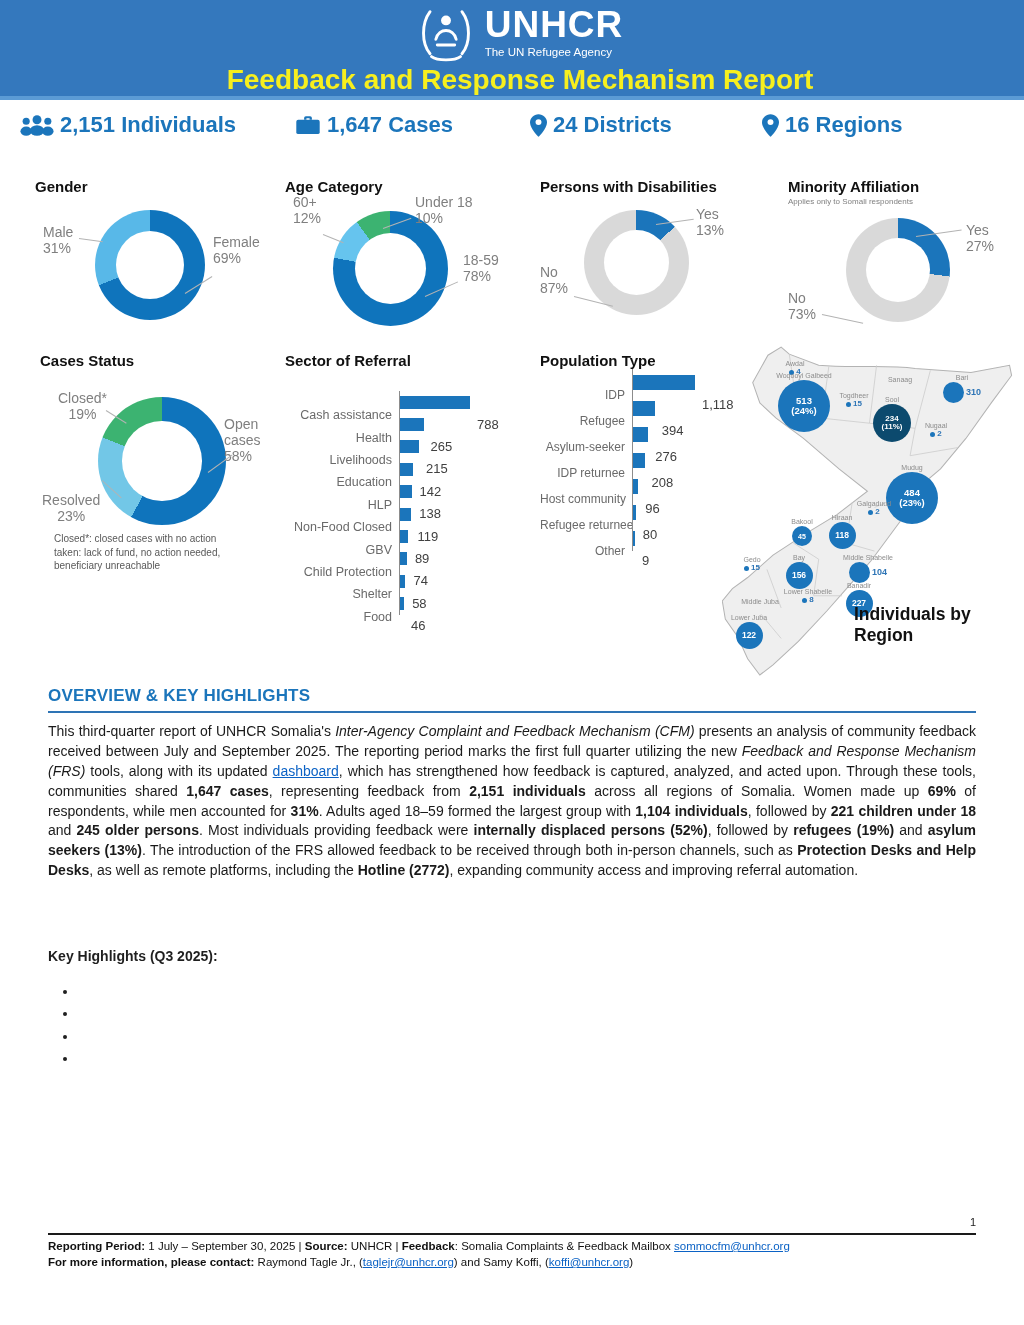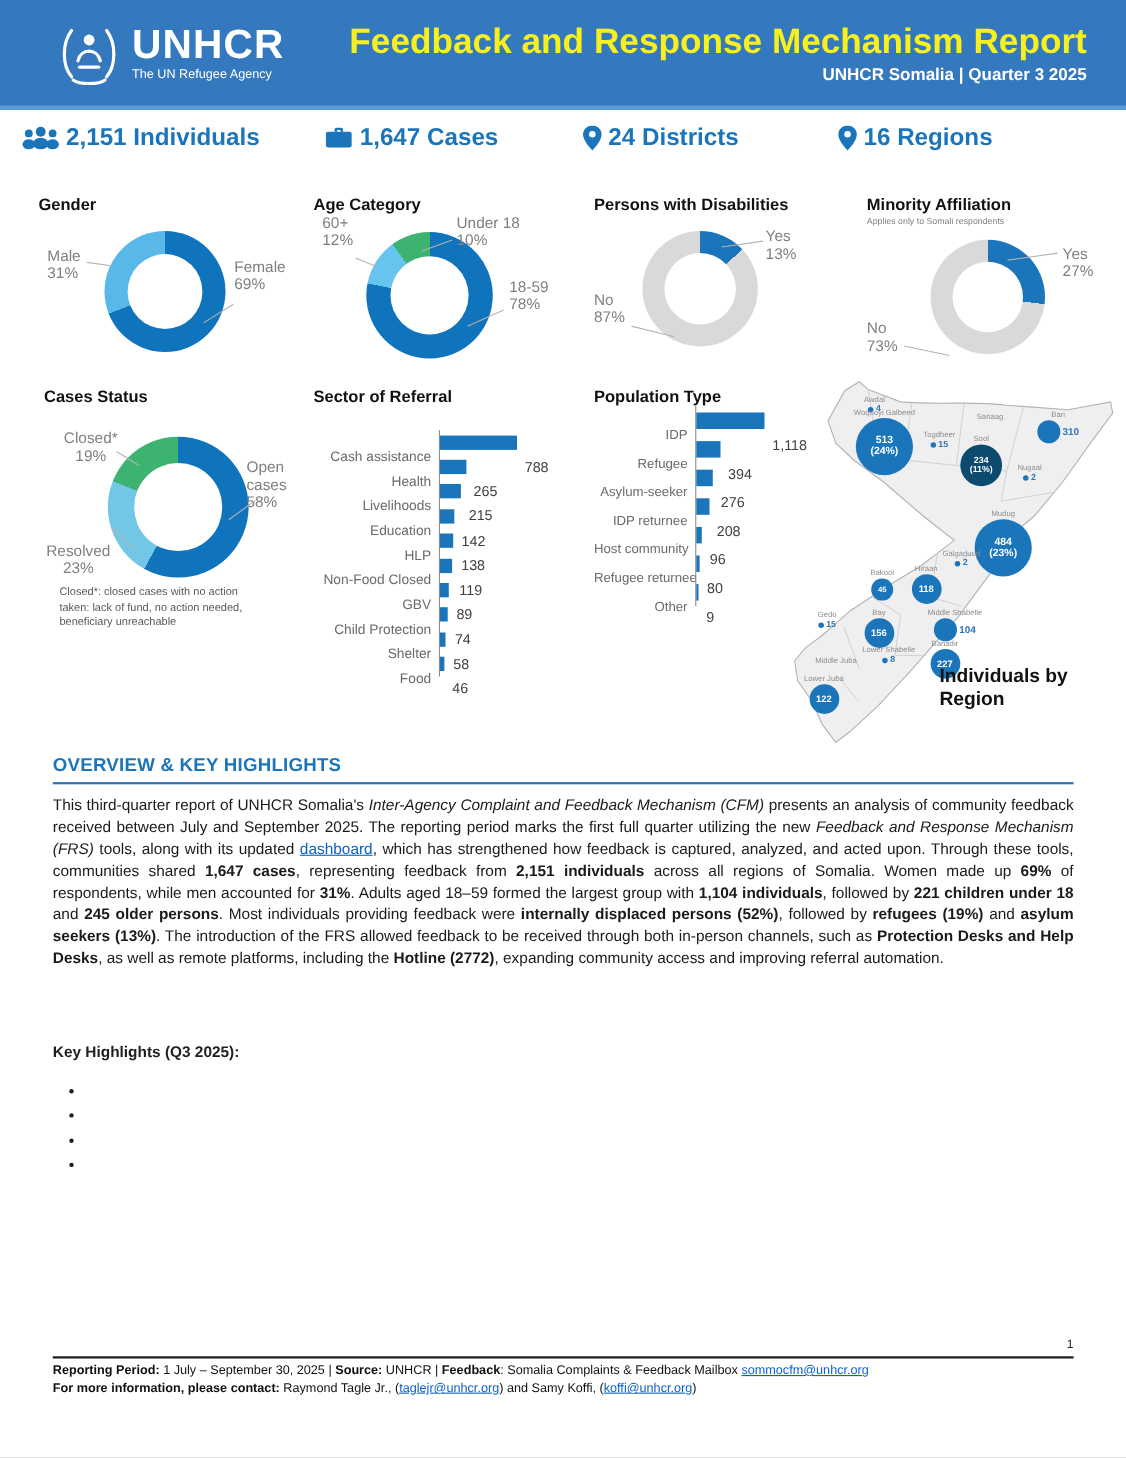--- a/index.html
+++ b/index.html
@@ -1,26 +1,26 @@
 <!DOCTYPE html>
 <html><head>
 <meta charset="utf-8">
 <style>
   * { margin:0; padding:0; box-sizing:border-box; }
   body { background:#888; font-family:"Liberation Sans", sans-serif; }
   .page { position:relative; width:1024px; height:1325px; background:#fff; margin:0 auto; overflow:hidden; color:#1f1f1f; }
 
   
-  .header { position:absolute; left:0; top:0; width:1024px; height:100px; background:#3478bd; border-bottom:4px solid #5b9bd5; display:flex; align-items:center; justify-content:space-between; padding:0 36px 0 52px; }
+  .header { position:absolute; left:0; top:0; width:1024px; height:100px; background:#3478bd; border-bottom:4px solid #5b9bd5; display:flex; align-items:center; justify-content:space-between; padding:0 36px 0 52px;flex-direction:column; }
   .logo { display:flex; align-items:center; gap:10px; }
   .emblem { width:58px; height:64px; }
   .logo-title { color:#fff; font-size:37px; font-weight:bold; letter-spacing:1px; line-height:1; }
   .logo-sub { color:#fff; font-size:11.5px; margin-top:3px; }
   .header-titles { text-align:right; }
-  .header-title { color:#f7ef1e; font-size:32px; font-weight:bold; }
+  .header-title { color:#f7ef1e; font-size:28px; font-weight:bold; }
   .header-subtitle { color:#fff; font-size:15.5px; font-weight:bold; margin-top:4px; }
 
   
   .stats { position:absolute; left:0; top:112px; width:1024px; height:48px; }
   .stat { position:absolute; display:flex; align-items:center; gap:6px; color:#1b75bb; font-weight:bold; font-size:22px; }
   .stat svg { display:block; }
 
   
   .chart-block { position:absolute; }
   .chart-title { font-size:15px; font-weight:bold; color:#111; }

